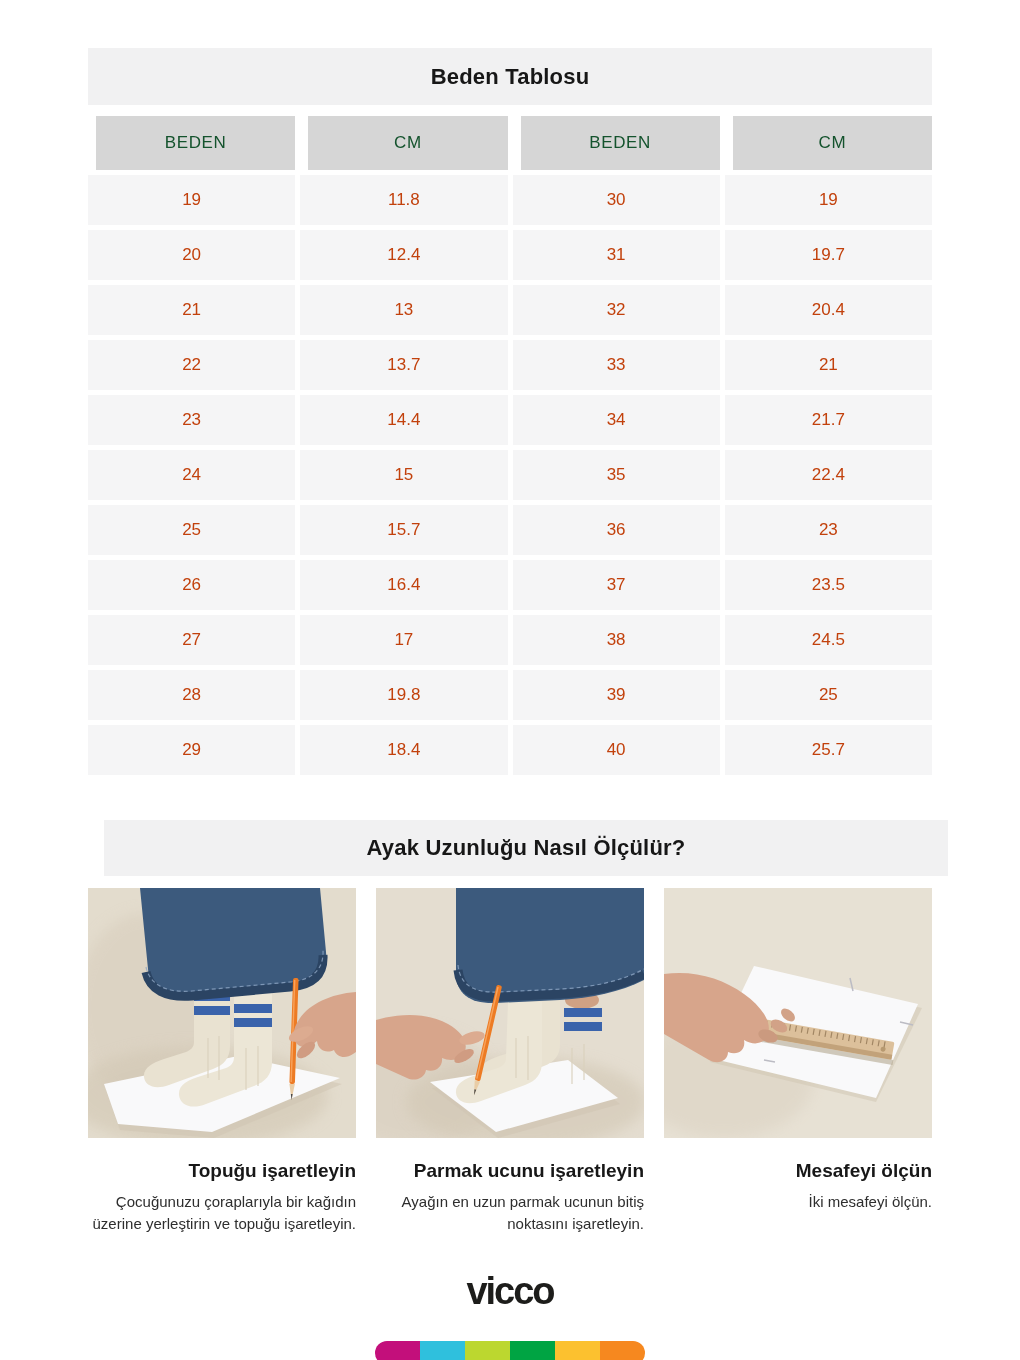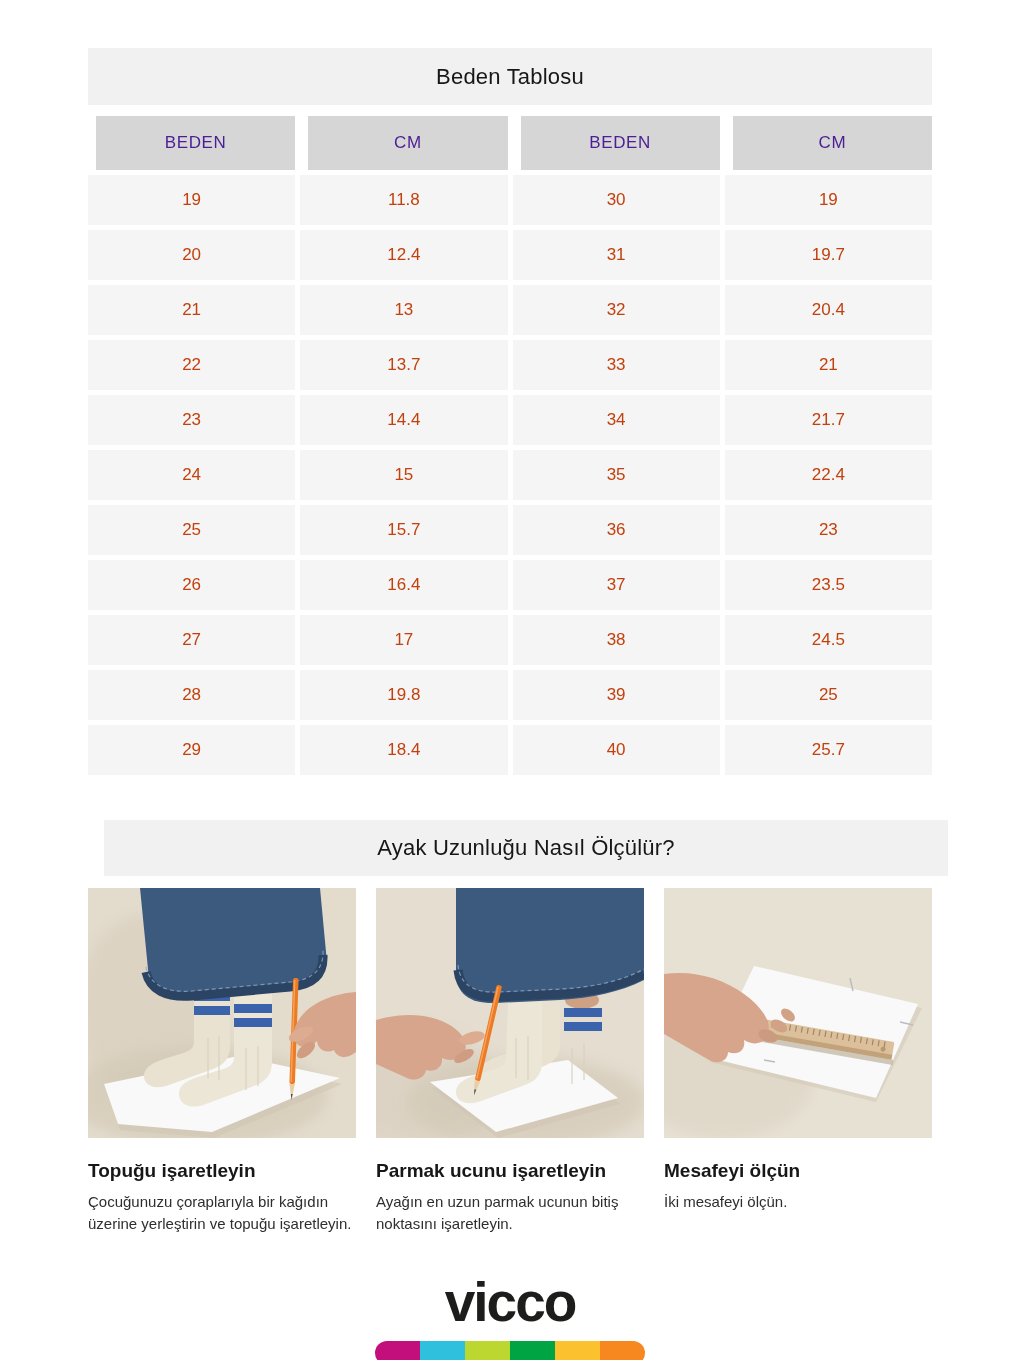--- a/index.html
+++ b/index.html
@@ -5,49 +5,49 @@
   html,body{margin:0;padding:0;background:#ffffff;}
   .page{
     position:relative;width:1020px;height:1360px;margin:0 auto;
     background:#ffffff;overflow:hidden;
     font-family:"Liberation Sans",sans-serif;color:#1c1c1c;
   }
   
   .banner{
     position:absolute;left:88px;width:844px;background:#f1f1f2;
     display:flex;align-items:center;justify-content:center;
-    font-weight:normal;font-size:22px;letter-spacing:.2px;color:#171717;
+    font-weight:bold;font-size:22px;letter-spacing:.2px;color:#171717;
   }
   .banner.b1{top:48px;height:57px;}
   .banner.b2{top:820px;height:56px;margin-left:16px;}
   
   .size-grid{
     position:absolute;top:116px;left:88px;width:844px;
     display:grid;grid-template-columns:repeat(4,1fr);gap:5px;background:#ffffff;
   }
   .cell{
     background:#f5f5f6;display:flex;align-items:center;justify-content:center;
     height:50px;font-size:17px;color:#c2410c;
   }
   .cell.head{
-    background:#d6d6d6;height:54px;color:#4c1d95;letter-spacing:.6px;margin-left:8px;
+    background:#d6d6d6;height:54px;color:#14532d;letter-spacing:.6px;margin-left:8px;
   }
   
   .steps{
     position:absolute;top:888px;left:88px;width:844px;
     display:flex;gap:20px;
   }
-  .step{width:300px;text-align:left;}
+  .step{width:300px;text-align:right;}
   .photo{width:268px;height:250px;display:block;}
   .step h3{margin:22px 0 9px 0;font-size:19px;font-weight:bold;color:#171717;}
   .step p{margin:0;font-size:15px;line-height:1.45;color:#2e2e2e;}
   
   .brand-name{
     position:absolute;top:1270px;left:0;width:100%;text-align:center;
-    font-size:55px;font-weight:bold;letter-spacing:-2px;color:#1d1d1b;
+    font-size:38px;font-weight:bold;letter-spacing:-2px;color:#1d1d1b;
   }
   .brand-bar{
     position:absolute;top:1341px;left:375px;width:270px;height:24px;
     border-radius:12px;overflow:hidden;display:flex;
   }
   .brand-bar .seg{flex:1 1 0;height:100%;}
 </style>
 </head>
 <body>
 

